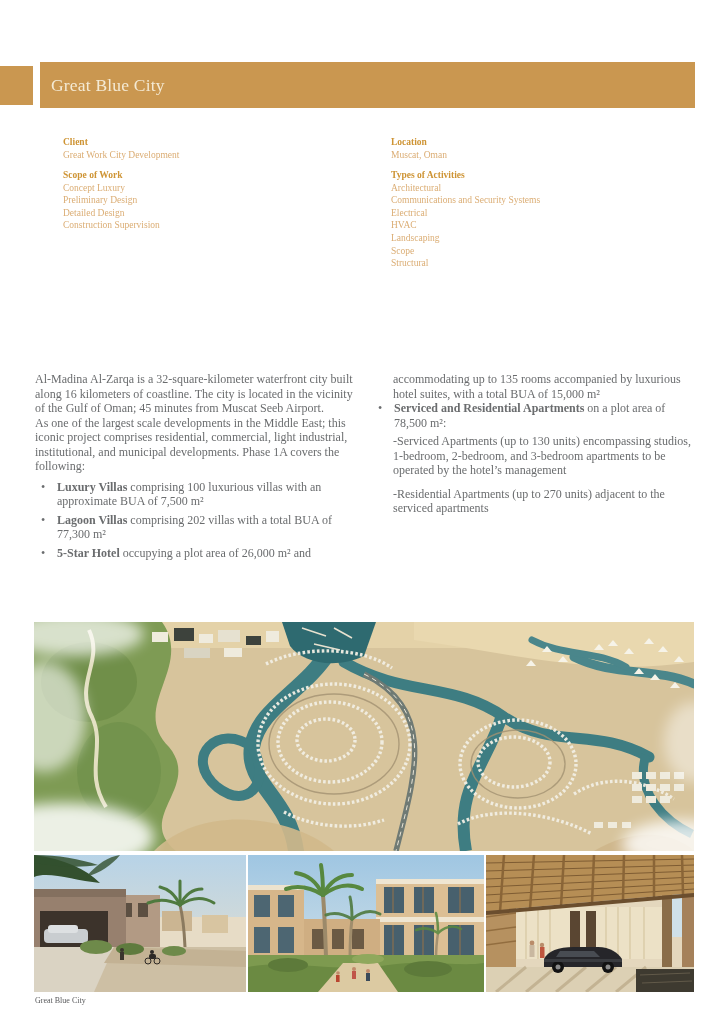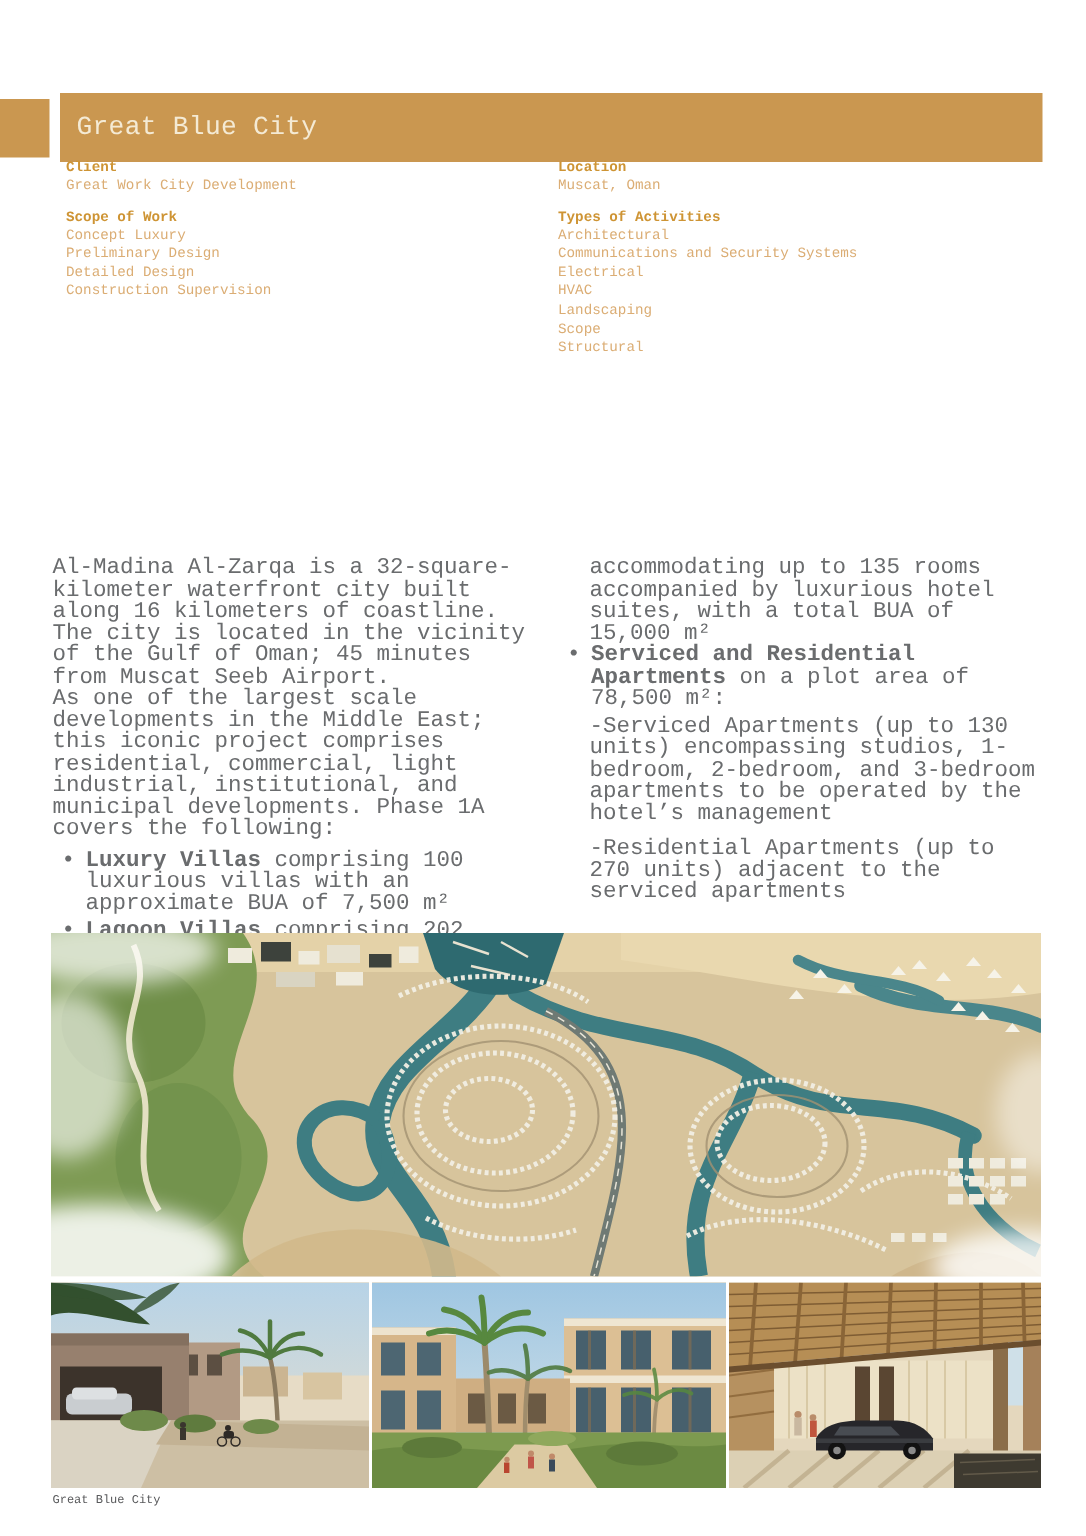--- a/index.html
+++ b/index.html
@@ -1,37 +1,37 @@
 <!DOCTYPE html>
 <html><head>
 <meta charset="utf-8">
 <style>
   * { margin:0; padding:0; box-sizing:border-box; }
   html,body { background:#ffffff; }
   .page {
     position:relative; width:724px; height:1024px; margin:0 auto;
     background:#ffffff; overflow:hidden;
-    font-family:Liberation Mono, monospace;
+    font-family:Liberation Serif, serif;
   }
 
   
   .hdr-block { position:absolute; left:0; top:66px; width:33px; height:39px; background:#CA9750; }
   .hdr-bar   { position:absolute; left:40px; top:62px; width:655px; height:46px; background:#CA9750; display:flex; align-items:center; }
   .hdr-title { color:#F4EAD4; font-size:17.5px; font-weight:400; letter-spacing:.2px; padding-left:11px; }
 
   
-  .meta-col  { position:absolute; top:105px; }
+  .meta-col  { position:absolute; top:136px;margin-left:19px; }
   .meta-col.left  { left:44px;  width:300px; }
   .meta-col.right { left:372px; width:320px; }
   .meta-group { margin-bottom:7px; }
   .meta-label { color:#CE9434; font-weight:700; font-size:9.5px; line-height:13px; }
   .meta-item  { color:#DBAD74; font-weight:400; font-size:9.5px; line-height:12.6px; }
 
   
-  .body-col { position:absolute; top:372px; color:#6A6C6E; font-size:15px; line-height:14.5px; }
+  .body-col { position:absolute; top:372px; color:#6A6C6E; font-size:12px; line-height:14.5px; }
   .body-col.left  { left:35px;  width:322px; }
   .body-col.right { left:372px; width:322px; }
   .body-col p { margin:0; }
   .blist { list-style:none; margin-top:6px; }
   .blist li { position:relative; padding-left:22px; margin-bottom:4px; }
   .blist li::before { content:"•"; position:absolute; left:6px; top:0; color:#6A6C6E; }
   .b { font-weight:700; }
   .hang { padding-left:21px; }
   .subpara { padding-left:21px; margin-top:9px; }
 

